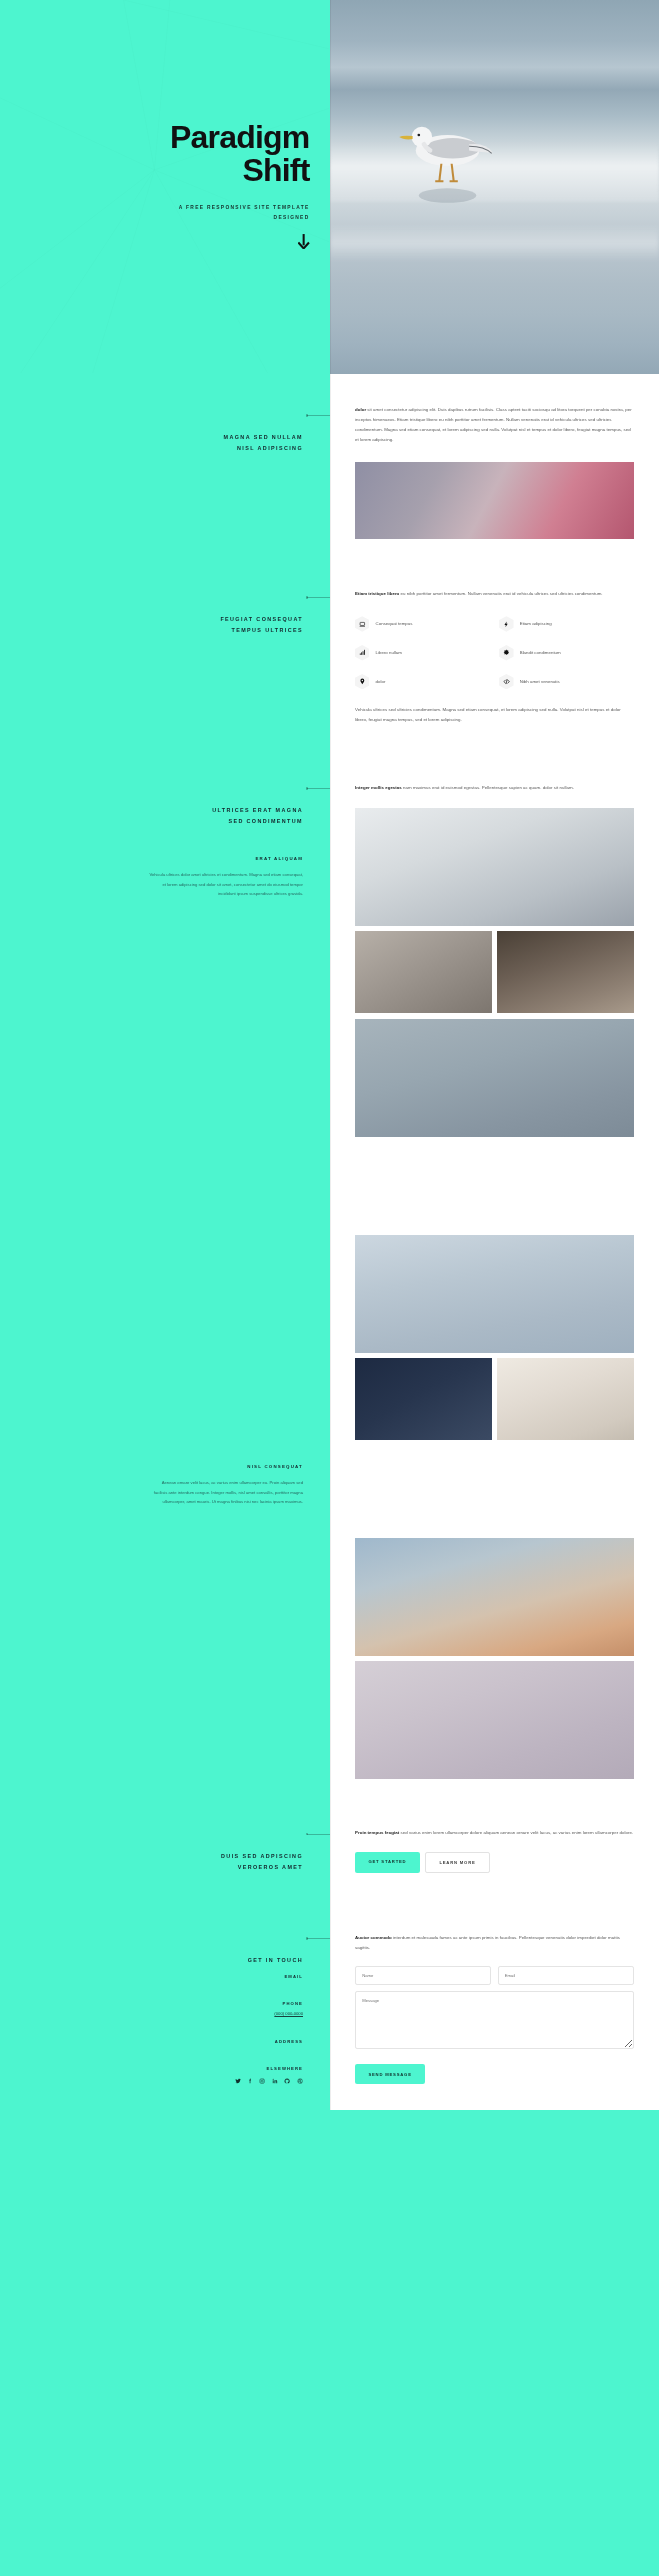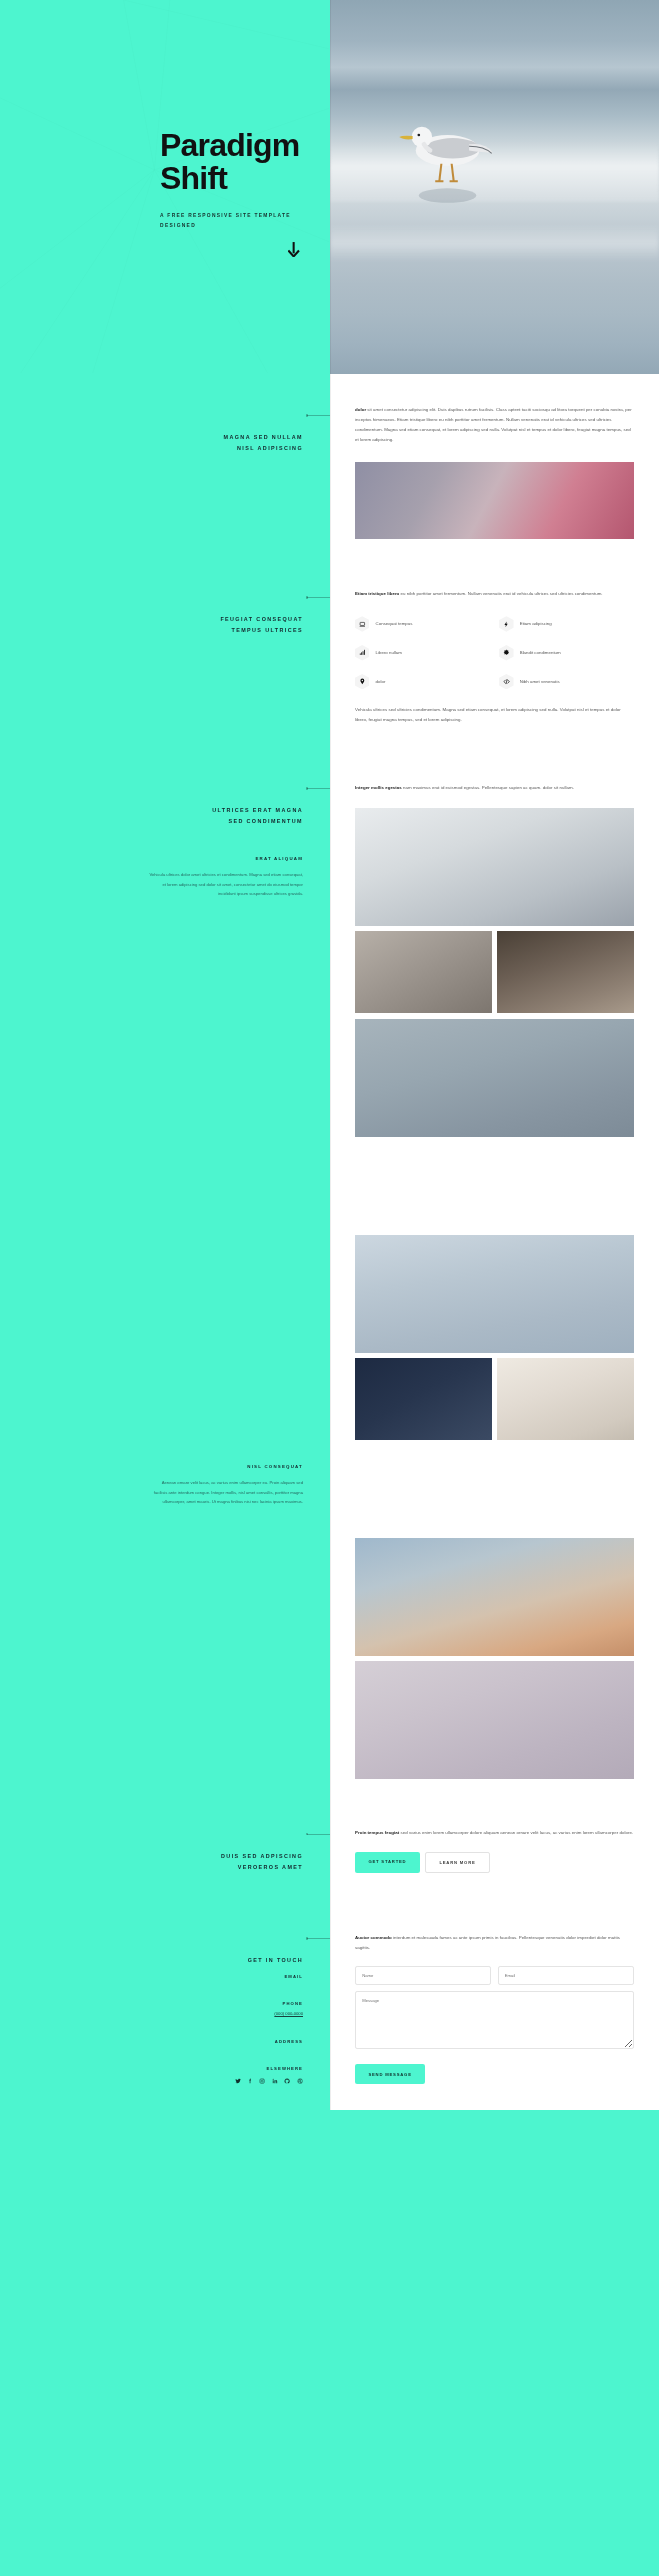--- a/index.html
+++ b/index.html
@@ -35,24 +35,24 @@
     background: #4df5cf;
     position: relative;
     overflow: hidden;
   }
   .hero-left .facets {
     position: absolute; inset: 0;
     opacity: .5;
   }
   .hero-inner {
     position: absolute;
-    right: 30px;
+    right: 20px;
     top: 121px;
+    text-align: right;
     z-index: 2;
-    margin-top: 8px;
   }
   .hero-title {
     font-size: 32px;
     line-height: 1.04;
     font-weight: 700;
     letter-spacing: -0.8px;
     color: #111112;
   }
   .hero-sub {
     margin-top: 17.5px;

